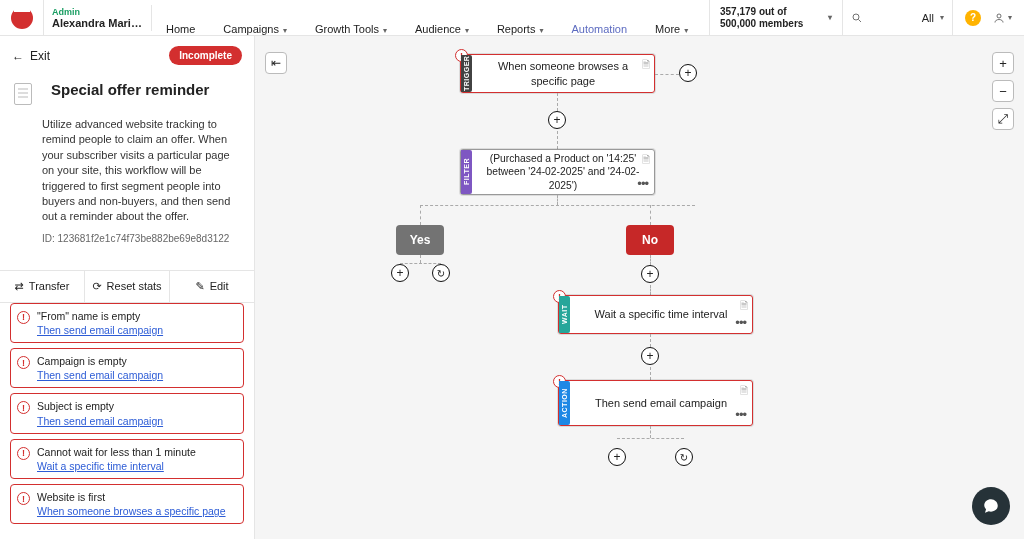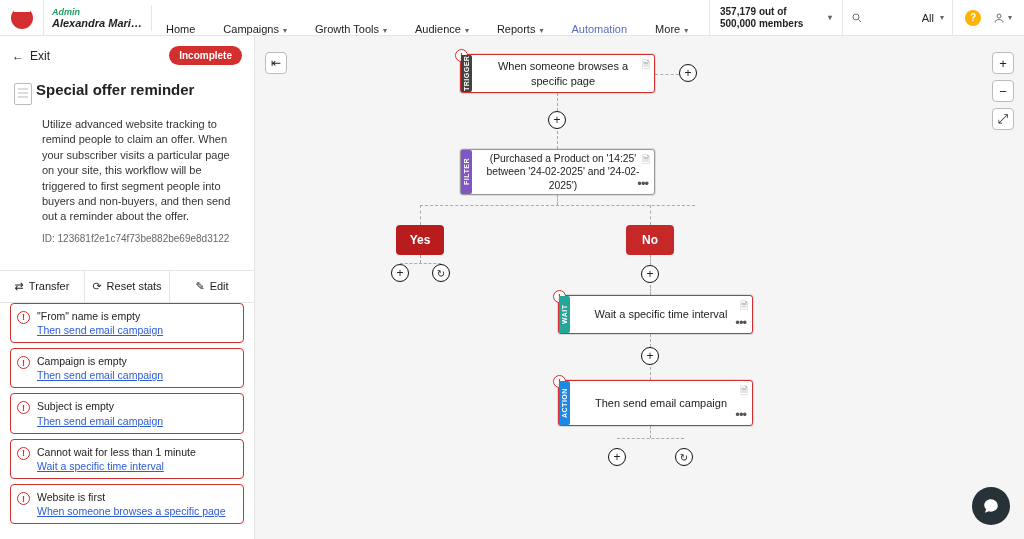--- a/index.html
+++ b/index.html
@@ -1,38 +1,38 @@
 <!DOCTYPE html>
 <html><head>
 <meta charset="utf-8">
 <style>
 * { box-sizing: border-box; margin: 0; padding: 0; }
 body { font-family: -apple-system, Helvetica, Arial, sans-serif; font-size: 12px; color: #222; background: #fff; width: 1024px; height: 539px; overflow: hidden; }
 .topbar { display: flex; align-items: center; height: 36px; border-bottom: 1px solid #e5e5e5; }
 .logo-cell { width: 44px; height: 36px; display: flex; align-items: center; justify-content: center; border-right: 1px solid #e5e5e5; }
 .chef { width: 22px; height: 22px; background: #d32f2f; border-radius: 50%; position: relative; }
 .chef::before { content: ""; position: absolute; top: -5px; left: 3px; width: 16px; height: 10px; background: #fff; border-radius: 8px 8px 0 0; }
-.org-cell { width: 108px; padding: 2px 8px; border-right: 1px solid #e5e5e5; display: flex; flex-direction: column; justify-content: center; font-style: italic; }
+.org-cell { width: 108px; padding: 2px 8px; border-right: 1px solid #e5e5e5; display: flex; flex-direction: column; justify-content: center; }
 .admin-lbl { color: #1a9e63; font-size: 9px; font-weight: 600; }
 .org-name { font-size: 11px; font-weight: 700; white-space: nowrap; overflow: hidden; text-overflow: ellipsis; }
 .nav { display: flex; align-items: center; height: 100%; }
 .nav-item { padding: 0 14px; font-size: 11px; color: #222; display: flex; align-items: flex-end; gap: 4px; height: 100%; cursor: pointer; }
 .nav-item.active { color: #5c6bc0; }
 .chev { font-size: 8px; color: #666; }
 .members { margin-left: auto; padding: 0 10px; border-left: 1px solid #e5e5e5; border-right: 1px solid #e5e5e5; height: 100%; display: flex; align-items: center; gap: 18px; font-size: 10px; line-height: 1.2; font-weight: 600; }
 .srch-cell { width: 110px; height: 100%; display: flex; align-items: center; gap: 6px; border-right: 1px solid #e5e5e5; padding: 0 8px; }
 .right-ctl { display: flex; align-items: center; gap: 12px; padding: 0 12px; height: 100%; }
 .help-dot { width: 16px; height: 16px; background: #ffb300; color: #fff; border-radius: 50%; display: flex; align-items: center; justify-content: center; font-size: 10px; font-weight: 700; }
 .main { display: flex; height: 503px; }
 .sidebar { width: 255px; border-right: 1px solid #e5e5e5; display: flex; flex-direction: column; }
 .sb-head { display: flex; align-items: center; justify-content: space-between; padding: 10px 12px; }
 .exit { display: flex; align-items: center; gap: 6px; font-size: 12px; cursor: pointer; }
 .pill { background: #d32f2f; color: #fff; font-size: 10px; padding: 4px 10px; border-radius: 11px; font-weight: 600; }
 .sb-body { padding: 6px 14px 12px 14px; }
-.flow-title-row { display: flex; gap: 4px; align-items: flex-start; }
+.flow-title-row { display: flex; gap: 19px; align-items: flex-start; }
 .doc-ic { width: 18px; height: 22px; border: 1px solid #bbb; border-radius: 2px; margin-top: 2px; flex-shrink: 0; position: relative; }
 .doc-ic::before { content:""; position:absolute; top:4px; left:3px; right:3px; height:2px; background:#ddd; box-shadow: 0 4px 0 #ddd, 0 8px 0 #ddd; }
 .flow-title { font-size: 15px; font-weight: 600; }
 .flow-desc { font-size: 11px; color: #333; line-height: 1.4; margin: 12px 0 8px 28px; }
 .flow-id { font-size: 10px; color: #666; margin-left: 28px; }
 .actions { display: flex; border-top: 1px solid #e5e5e5; border-bottom: 1px solid #e5e5e5; margin-top: 14px; }
 .act { flex: 1; text-align: center; padding: 9px 4px; font-size: 11px; border-right: 1px solid #e5e5e5; cursor: pointer; display:flex; align-items:center; justify-content:center; gap:5px; }
 .act:last-child { border-right: none; }
 .pending-hdr { font-size: 12px; padding: 12px 14px 8px; }
 .tasks { padding: 0 10px; overflow-y: auto; }
@@ -190,21 +190,21 @@
           <span class="node-note">🗎</span>
           <span class="node-menu">•••</span>
         </div>
     </div>
 
     <div class="conn-v" style="left:302px; top:159px; height:10px;"></div>
     <div class="conn-h" style="left:165px; top:169px; width:275px;"></div>
     <div class="conn-v" style="left:165px; top:169px; height:20px;"></div>
     <div class="conn-v" style="left:395px; top:169px; height:20px;"></div>
 
-    <div class="branch-box" style="left:141px; top:189px; background:#b91c1c;">Yes</div>
+    <div class="branch-box" style="left:141px; top:189px; background:#737373;">Yes</div>
     <div class="branch-box" style="left:371px; top:189px; background:#c62828;">No</div>
 
     <div class="conn-v" style="left:165px; top:219px; height:8px;"></div>
     <div class="conn-h" style="left:145px; top:227px; width:41px;"></div>
     <div class="plus-c" style="left:136px; top:228px;">+</div>
     <div class="redo-c" style="left:177px; top:228px;">↻</div>
 
     <div class="conn-v" style="left:395px; top:219px; height:10px;"></div>
     <div class="plus-c" style="left:386px; top:229px;">+</div>
     <div class="conn-v" style="left:395px; top:249px; height:10px;"></div>

